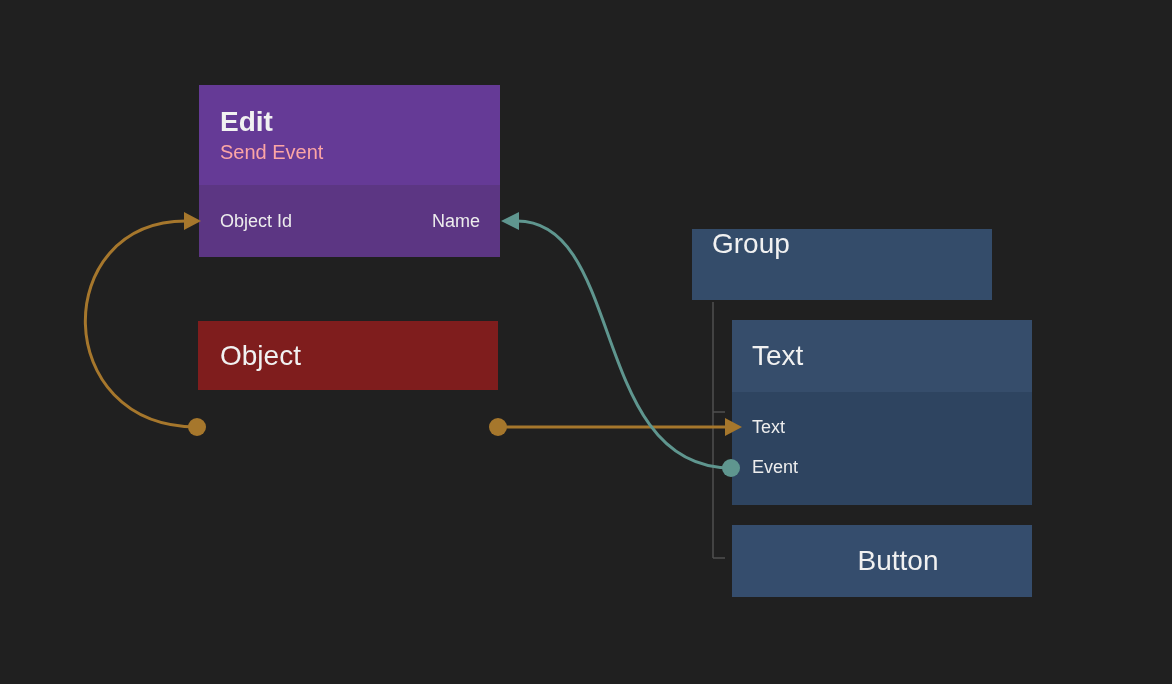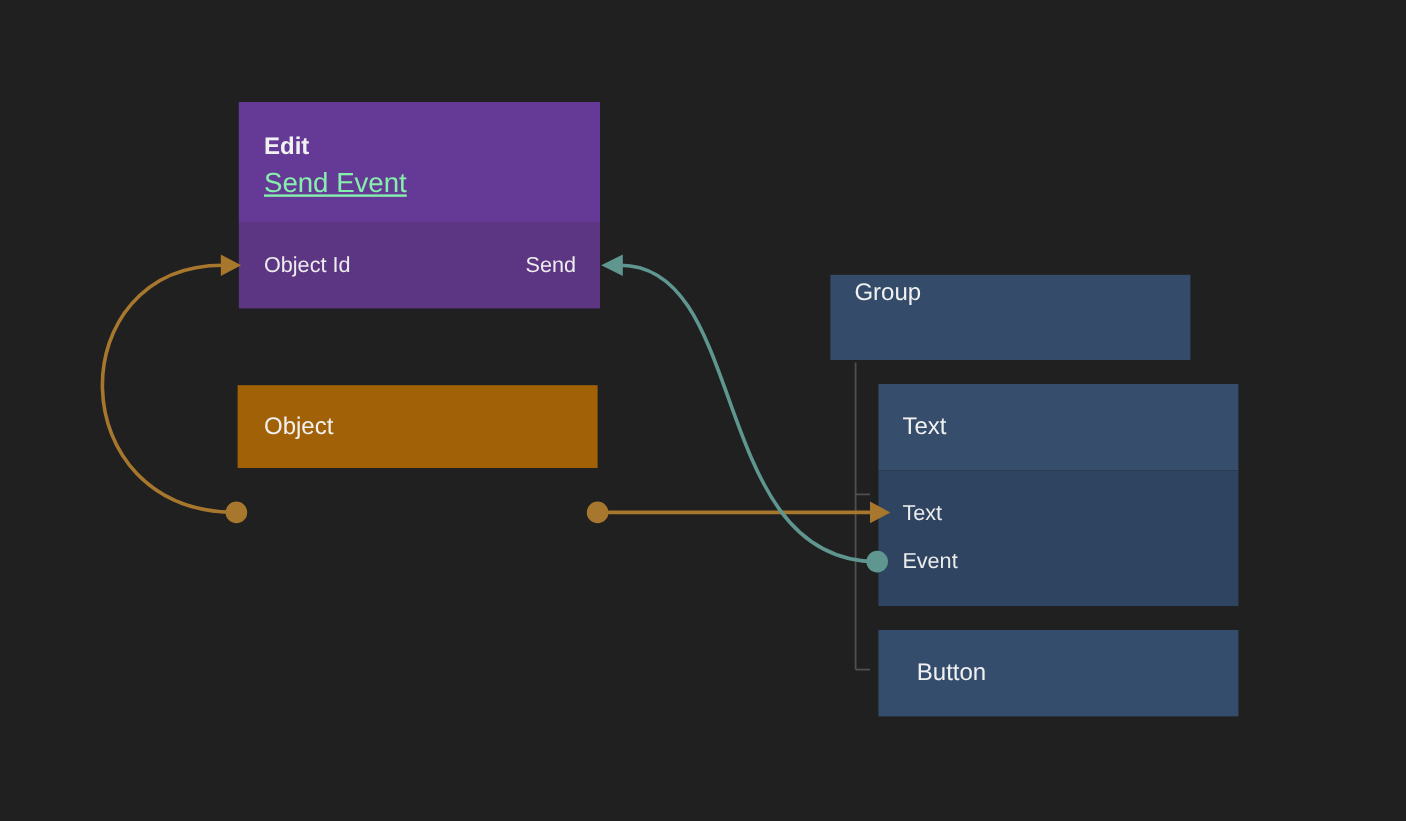--- a/index.html
+++ b/index.html
@@ -18,30 +18,29 @@
   .node {
     position: absolute;
     box-sizing: border-box;
   }
   .node-header {
     box-sizing: border-box;
     width: 100%;
   }
   .node-title {
     color: #f1f1f1;
-    font-size: 20px;
+    font-size: 28px;
     line-height: 30px;
     white-space: nowrap;
   }
   .node-subtitle {
-    color: #86efac;
-    font-size: 23px;
+    color: #fca5a5;
+    font-size: 20px;
     line-height: 30px;
     white-space: nowrap;
-    text-decoration: underline;
   }
   .port-row {
     display: flex;
     justify-content: space-between;
     align-items: center;
     box-sizing: border-box;
     width: 100%;
   }
   .port-label {
     color: #ededed;
@@ -63,21 +62,21 @@
     padding: 0 20px 0 21px;
     display: flex;
     align-items: center;
   }
   .node-edit .node-body .port-row { height: 100%; }
 
   
   .node-object { left: 198px; top: 321px; width: 300px; height: 142px; }
   .node-object .node-header {
     height: 69px;
-    background: #a16207;
+    background: #7f1d1d;
     display: flex;
     align-items: center;
     padding-left: 22px;
   }
   .node-object .node-body {
     height: 73px;
     background: #6d7844;
     padding: 0 20px 0 22px;
     display: flex;
     align-items: center;
@@ -104,21 +103,21 @@
     padding: 15px 0 0 20px;
   }
   .node-text .text-port-row {
     height: 40px;
     display: flex;
     align-items: center;
   }
 
   
   .node-button { left: 732px; top: 525px; width: 300px; height: 72px;
-    background: #354d6d; display: flex; align-items: center; padding-left: 32px; }
+    background: #354d6d; display: flex; align-items: center; padding-left: 32px; justify-content: center; }
 
   .wires {
     position: absolute;
     left: 0;
     top: 0;
     width: 1172px;
     height: 684px;
     pointer-events: none;
   }
 </style>
@@ -128,21 +127,21 @@
 <div class="canvas">
 
   <div class="node node-edit">
     <div class="node-header">
       <div class="node-title">Edit</div>
       <div class="node-subtitle">Send Event</div>
     </div>
     <div class="node-body">
       <div class="port-row">
         <span class="port-label">Object Id</span>
-        <span class="port-label">Send</span>
+        <span class="port-label">Name</span>
       </div>
     </div>
   </div>
 
   <div class="node node-object">
     <div class="node-header">
       <div class="node-title">Object</div>
     </div>
   </div>
 

